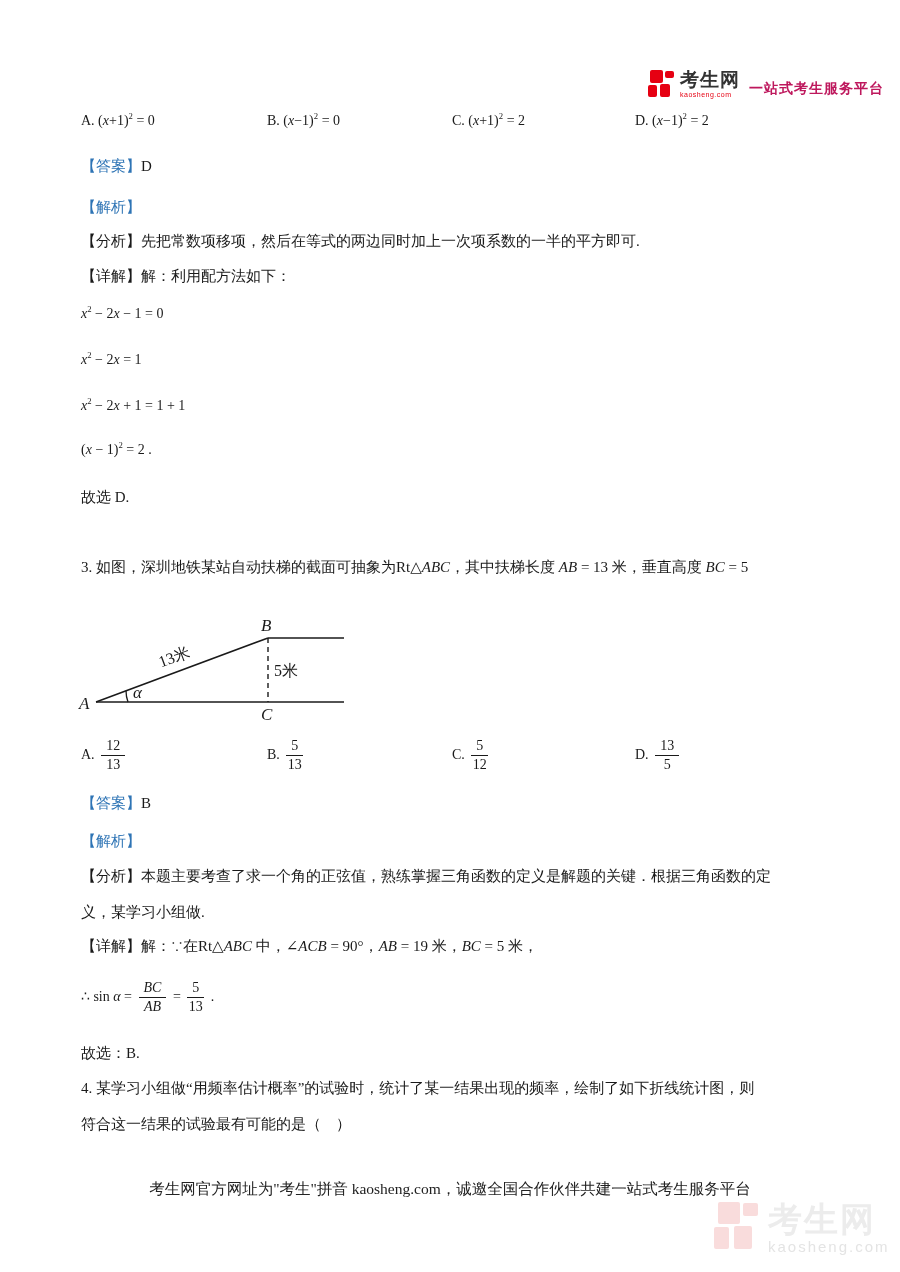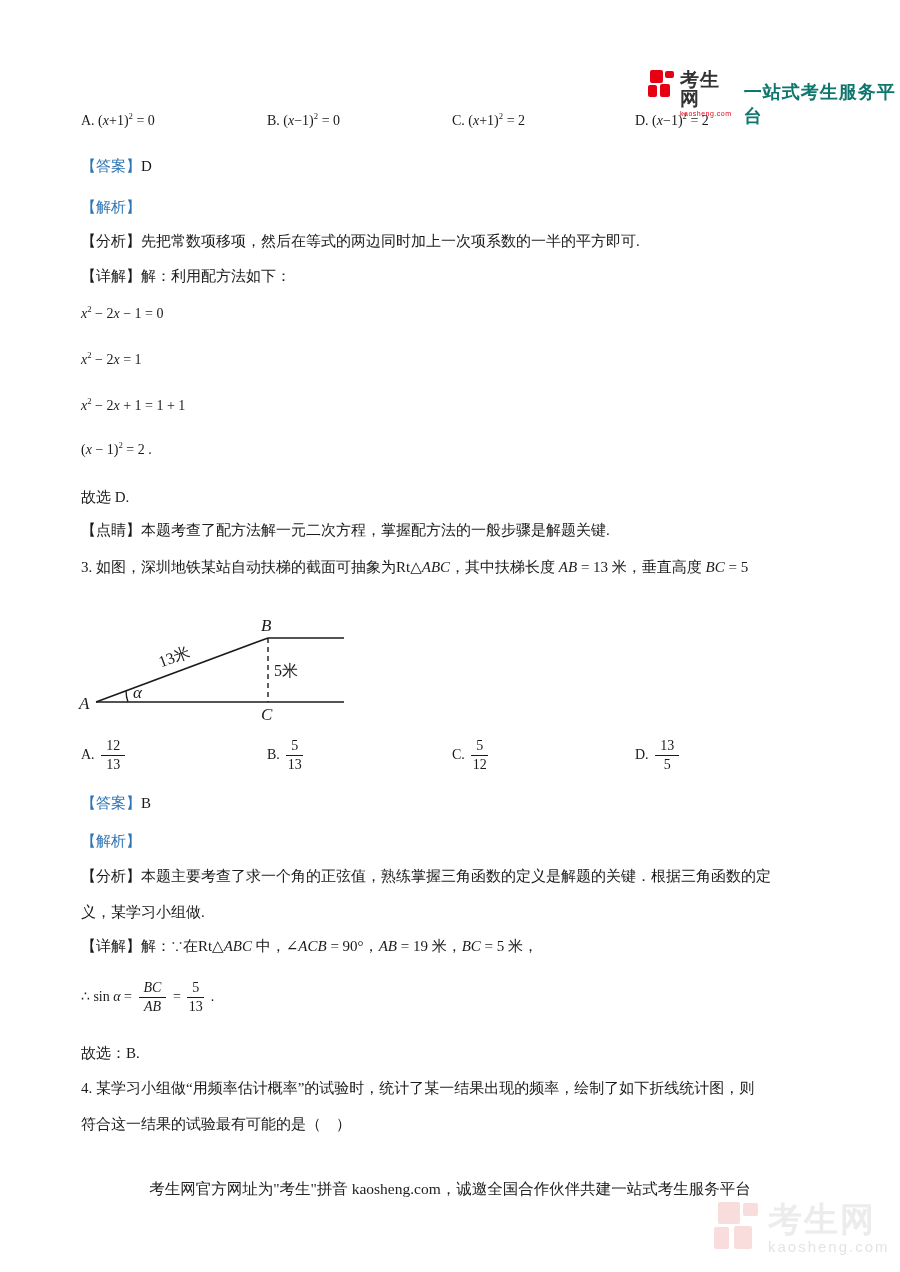--- a/index.html
+++ b/index.html
@@ -21,22 +21,22 @@
   .klogo div{position:absolute;border-radius:2px;}
   .klogo .b-tl{left:9%;top:0;width:47%;height:45%;}
   .klogo .b-tr{left:63%;top:2%;width:33%;height:27%;}
   .klogo .b-bl{left:0;top:52%;width:33%;height:46%;}
   .klogo .b-br{left:43%;top:50%;width:39%;height:48%;}
   .brand-block{margin-left:5px;}
   .brand-name{font-family:"Liberation Sans","DejaVu Sans",sans-serif;font-weight:bold;
               font-size:19px;color:#333;line-height:1;letter-spacing:1px;}
   .brand-domain{font-family:"Liberation Sans","DejaVu Sans",sans-serif;font-size:7px;
                 color:#e60012;letter-spacing:.5px;margin-top:2px;}
-  .brand-tagline{margin-left:9px;margin-top:10px;font-size:18px;font-weight:bold;
-                 color:#0f766e;letter-spacing:1px;font-family:Liberation Mono, monospace;}
+  .brand-tagline{margin-left:9px;margin-top:10px;font-size:14px;font-weight:bold;
+                 color:#be185d;letter-spacing:1px;font-family:Liberation Mono, monospace;}
 
   
   .footer{position:absolute;left:0;right:0;top:1179px;text-align:center;font-size:15.5px;color:#222;}
   .wm{position:absolute;left:714px;top:1202px;display:flex;align-items:flex-start;}
   .wm .klogo{width:46px;height:48px;}
   .wm-text{margin-left:8px;}
   .wm-name{font-family:"Liberation Sans","DejaVu Sans",sans-serif;font-weight:bold;font-size:34px;
            line-height:1;color:#ececec;letter-spacing:2px;}
   .wm-domain{font-family:"Liberation Sans","DejaVu Sans",sans-serif;font-size:15px;color:#e4e4e4;
              letter-spacing:2px;margin-top:2px;}
@@ -78,21 +78,20 @@
   <div class="t blue" style="top:197px">【解析】</div>
   <div class="t" style="top:231px">【分析】先把常数项移项，然后在等式的两边同时加上一次项系数的一半的平方即可.</div>
   <div class="t" style="top:266px">【详解】解：利用配方法如下：</div>
 
   <div class="t math" style="top:305px"><span class="mi">x</span><sup>2</sup><span> − 2</span><span class="mi">x</span><span> − 1 = 0</span></div>
   <div class="t math" style="top:351px"><span class="mi">x</span><sup>2</sup><span> − 2</span><span class="mi">x</span><span> = 1</span></div>
   <div class="t math" style="top:397px"><span class="mi">x</span><sup>2</sup><span> − 2</span><span class="mi">x</span><span> + 1 = 1 + 1</span></div>
   <div class="t math" style="top:441px"><span>(</span><span class="mi">x</span><span> − 1)</span><sup>2</sup><span> = 2 .</span></div>
 
   <div class="t" style="top:487px">故选 D.</div>
-  <div class="t" style="top:520px">【点睛】本题考查了配方法解一元二次方程，掌握配方法的一般步骤是解题关键.</div>
 
   <div class="t" style="top:557px"><span>3. 如图，深圳地铁某站自动扶梯的截面可抽象为Rt△</span><span class="mi">ABC</span><span>，其中扶梯长度 </span><span class="mi">AB</span><span> = 13 米，垂直高度 </span><span class="mi">BC</span><span> = 5</span></div>
 
   <svg class="fig" width="280" height="115" viewBox="0 0 280 115">
     <line x1="18" y1="88" x2="266" y2="88" stroke="#1a1a1a" stroke-width="1.6"></line>
     <line x1="190" y1="24" x2="266" y2="24" stroke="#1a1a1a" stroke-width="1.6"></line>
     <line x1="18" y1="88" x2="190" y2="24" stroke="#1a1a1a" stroke-width="1.6"></line>
     <line x1="190" y1="24" x2="190" y2="88" stroke="#1a1a1a" stroke-width="1.4" stroke-dasharray="5 4"></line>
     <path d="M 50 88 A 32 32 0 0 1 48 76.8" fill="none" stroke="#1a1a1a" stroke-width="1.3"></path>
     <text class="lbl" x="1" y="95">A</text>

